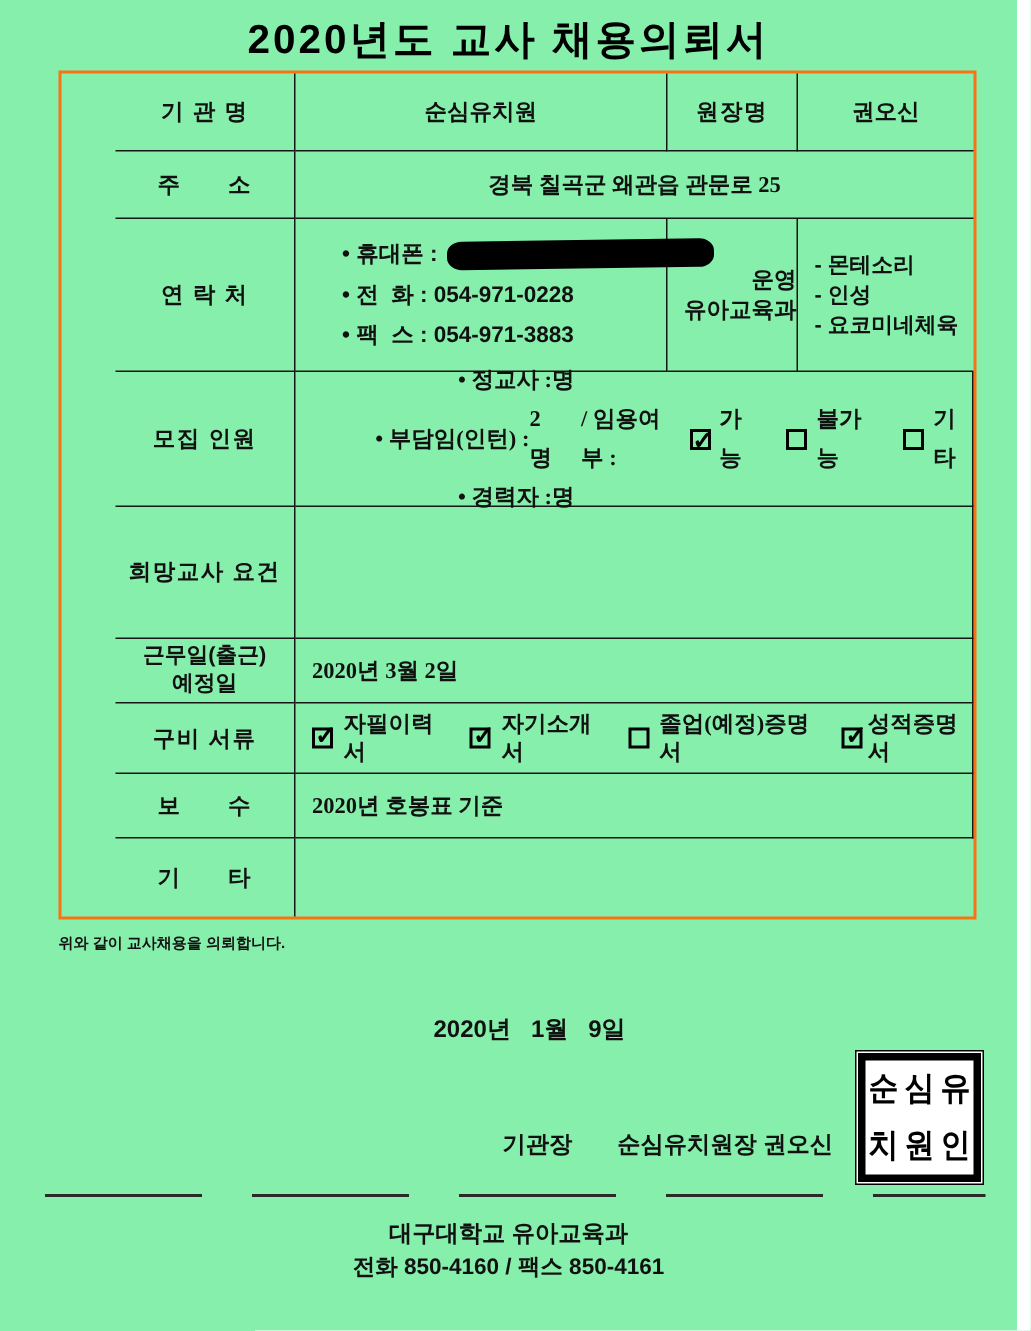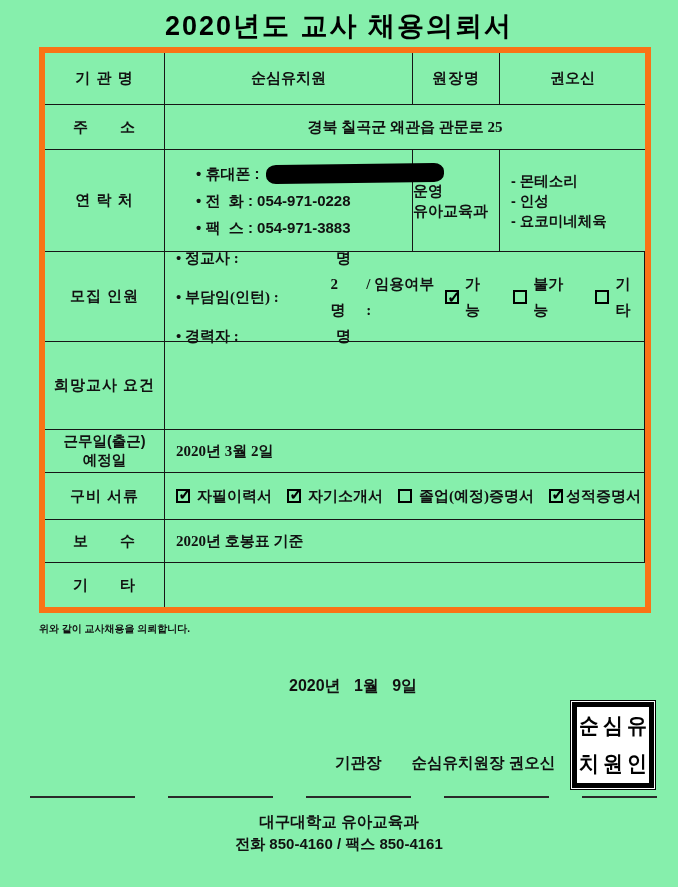--- a/index.html
+++ b/index.html
@@ -12,46 +12,47 @@
   .pre { white-space:pre; }
 
   .title {
     position:absolute; top:8px; left:0; width:100%;
     text-align:center; font-size:27px; letter-spacing:2px; color:#000;
   }
 
   
   .form-table {
     position:absolute; left:39px; top:47px; width:612px; height:566px;
-    border:6px solid #f97316;
+    border:2px solid #f97316;
     display:grid;
     grid-template-columns:120px 248px 87px 1fr;
     grid-template-rows:52px 45px 102px 90px 88px 43px 47px 43px 1fr;
     font-size:15px;
+    padding-left:36px;
   }
   .cell { border-right:1px solid #161616; border-bottom:1px solid #161616;
           display:flex; align-items:center; justify-content:center; }
   .cell.last-col { border-right:none; }
   .cell.last-row { border-bottom:none; }
   .cell.span3 { grid-column:2 / 5;font-family:Liberation Serif, serif; }
   .cell.left { justify-content:flex-start; padding-left:11px; }
   .cell.col { flex-direction:column; align-items:flex-start; justify-content:center; padding-left:11px; }
-  .cell.col.center-items { align-items:flex-start; padding-left:0; }
+  .cell.col.center-items { align-items:flex-end; padding-left:0; }
   .label-cell { letter-spacing:1px; }
 
   .contact-line { line-height:27px; white-space:pre; display:flex; align-items:center;margin-left:20px; }
   .redaction {
     display:inline-block; width:178px; height:19px; background:#000;
     border-radius:10px / 8px; margin-left:6px; transform:rotate(-0.8deg);
   }
   .program-label { line-height:20px; text-align:center; }
   .program-item { line-height:20px; font-size:14.5px; }
 
   .recruit-line { display:flex; align-items:center; line-height:26px; }
-  .recruit-label { display:inline-block; width:160px; white-space:pre; }
+  .recruit-label { display:inline-block; width:160px; white-space:pre;text-align:right; }
   .appt { display:flex; align-items:center; margin-left:14px; gap:6px; }
   .appt .gap { width:8px; }
 
   .cb {
     display:inline-block; width:14px; height:14px; border:2px solid #000;
     position:relative; flex:none; vertical-align:-2px;
   }
   .cb.checked::after {
     content:"✓"; position:absolute; top:-7px; left:0px;
     font-size:17px; font-weight:900; color:#000;

